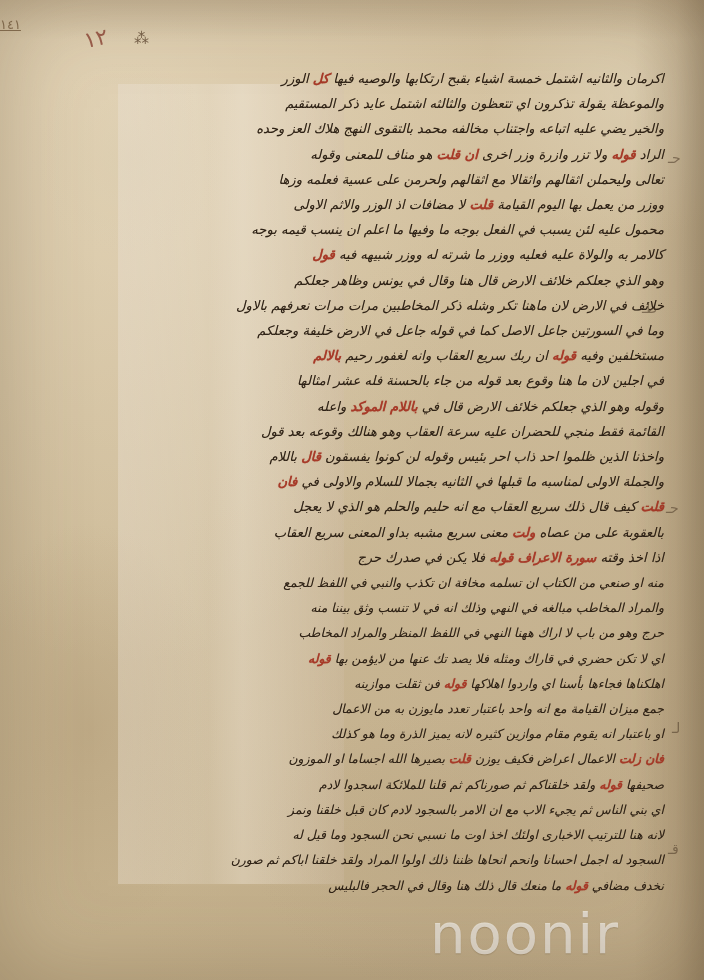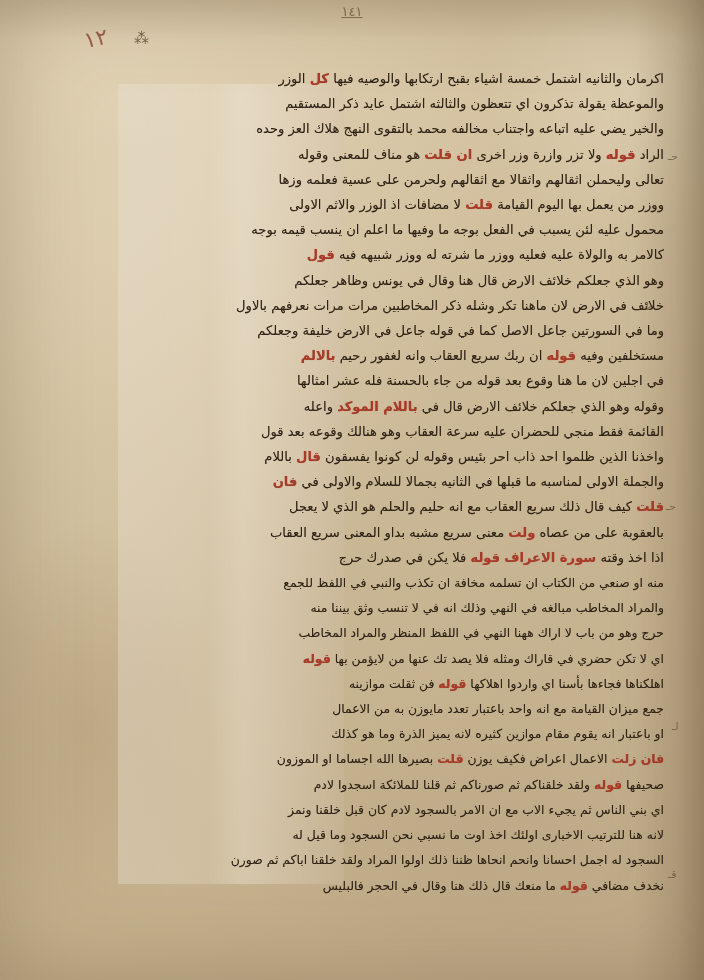--- a/index.html
+++ b/index.html
@@ -68,22 +68,22 @@
   .topedge {
     position: absolute;
     left: 0; top: 0; width: 704px; height: 40px;
     background: linear-gradient(180deg, rgba(140,116,84,0.22), rgba(140,116,84,0));
     pointer-events: none;
   }
 
   
   .folio-number {
     position: absolute;
-    top: 4px; left: 0; right: 0;
-    text-align: center;
+    top: 17px; left: 0; right: 0;
+    text-align: left;
     color: #6d5336;
     font-size: 13px;
     letter-spacing: 1px;
     opacity: 0.75;
     font-family: "DejaVu Sans", sans-serif;
     text-decoration: underline;
   }
 
   
   .corner-note {
@@ -114,33 +114,34 @@
   }
   .line {
     position: relative;
     font-family: "DejaVu Sans", sans-serif;
     font-size: 13.1px;
     line-height: 25.2px;
     color: #2e2216;
     white-space: nowrap;
     letter-spacing: 0px;
     text-shadow: 0 0 0.6px rgba(60,40,20,0.35);
+    font-style: italic;
   }
   .line.tight { font-size: 12.4px; }
   .rubric {
     color: #a83a28;
     font-weight: bold;
     text-shadow: 0 0 0.7px rgba(150,50,35,0.5);
   }
 
   
   .margin-mark {
     position: absolute;
     color: #4a3826;
-    font-size: 11px;
+    font-size: 14px;
     opacity: 0.55;
     direction: rtl;
     white-space: nowrap;
   }
 
   
   .watermark {
     position: absolute;
     left: 430px;
     bottom: 14px;
@@ -182,17 +183,18 @@
 
   <div class="text-block" id="text-block">
       <div class="line tight"><div class="line tight"><div class="line tight"><div class="line tight"><div class="line tight"><div class="line tight"><div class="line tight"><div class="line tight"><div class="line tight"><div class="line tight"><div class="line tight"><div class="line tight"><div class="line tight"><div class="line"><div class="line"><div class="line"><div class="line"><div class="line"><div class="line"><div class="line"><div class="line"><div class="line"><div class="line"><div class="line"><div class="line"><div class="line"><div class="line"><div class="line"><div class="line"><div class="line"><div class="line"><div class="line"><div class="line"><span class="">اكرمان والثانيه اشتمل خمسة اشياء بقبح ارتكابها والوصيه فيها</span> <span class="rubric">كل</span> <span class="">الوزر</span></div><span class="">والموعظة يقولة تذكرون اي تتعظون والثالثه اشتمل عايد ذكر</span> <span class="">المستقيم</span></div><span class="">والخير يضي عليه اتباعه واجتناب مخالفه محمد بالتقوى النهج هلاك العز</span> <span class="">وحده</span></div><span class="">الراد</span> <span class="rubric">قوله</span> <span class="">ولا تزر وازرة وزر اخرى</span> <span class="rubric">ان قلت</span> <span class="">هو مناف للمعنى وقوله</span></div><span class="">تعالى وليحملن اثقالهم واثقالا مع اثقالهم ولحرمن على عسية فعلمه وزها</span></div><span class="">ووزر من يعمل بها اليوم القيامة</span> <span class="rubric">قلت</span> <span class="">لا مضافات اذ الوزر والاثم الاولى</span></div><span class="">محمول عليه لئن يسبب في الفعل بوجه ما وفيها ما اعلم ان ينسب قيمه بوجه</span></div><span class="">كالامر به والولاة عليه فعليه ووزر ما شرته له ووزر شبيهه فيه</span> <span class="rubric">قول</span></div><span class="">وهو الذي جعلكم خلائف الارض قال هنا وقال في يونس وظاهر جعلكم</span></div><span class="">خلائف في الارض لان ماهنا تكر وشله ذكر المخاطبين مرات مرات نعرفهم بالاول</span></div><span class="">وما في السورتين جاعل الاصل كما في قوله جاعل في الارض خليفة وجعلكم</span></div><span class="">مستخلفين وفيه</span> <span class="rubric">قوله</span> <span class="">ان ربك سريع العقاب وانه لغفور رحيم</span> <span class="rubric">بالالم</span></div><span class="">في اجلين لان ما هنا وقوع بعد قوله من جاء بالحسنة فله عشر امثالها</span></div><span class="">وقوله</span> <span class="">وهو الذي جعلكم خلائف الارض</span> <span class="">قال في</span> <span class="rubric">باللام الموكد</span> <span class="">واعله</span></div><span class="">القائمة فقط منجي للحضران عليه سرعة العقاب وهو هنالك وقوعه بعد قول</span></div><span class="">واخذنا الذين ظلموا احد ذاب احر بئيس وقوله لن كونوا يفسقون</span> <span class="rubric">قال</span> <span class="">باللام</span></div><span class="">والجملة الاولى لمناسبه ما قبلها في الثانيه بجمالا للسلام والاولى في</span> <span class="rubric">فان</span></div><span class="rubric">قلت</span> <span class="">كيف قال ذلك سريع العقاب مع انه حليم والحلم هو الذي لا يعجل</span></div><span class="">بالعقوبة على من عصاه</span> <span class="rubric">ولت</span> <span class="">معنى سريع مشبه بداو المعنى سريع العقاب</span></div><span class="">اذا اخذ وقته</span> <span class="rubric">سورة الاعراف</span> <span class="rubric">قوله</span> <span class="">فلا يكن في صدرك حرج</span></div><span class="">منه او صنعي من الكتاب ان تسلمه مخافة ان تكذب والنبي في اللفظ للجمع</span></div><span class="">والمراد المخاطب مبالغه في النهي وذلك انه في لا تنسب وثق بيننا منه</span></div><span class="">حرج وهو من باب لا اراك ههنا النهي في اللفظ المنظر والمراد المخاطب</span></div><span class="">اي لا تكن حضري في قاراك ومثله فلا يصد تك عنها من لايؤمن بها</span> <span class="rubric">قوله</span></div><span class="">اهلكناها فجاءها بأسنا اي واردوا اهلاكها</span> <span class="rubric">قوله</span> <span class="">فن ثقلت موازينه</span></div><span class="">جمع ميزان القيامة مع انه واحد باعتبار تعدد مايوزن به من الاعمال</span></div><span class="">او باعتبار انه يقوم مقام موازين كثيره لانه يميز الذرة وما هو كذلك</span></div><span class="rubric">فان زلت</span> <span class="">الاعمال اعراض فكيف يوزن</span> <span class="rubric">قلت</span> <span class="">بصيرها الله اجساما او الموزون</span></div><span class="">صحيفها</span> <span class="rubric">قوله</span> <span class="">ولقد خلقناكم ثم صورناكم ثم قلنا للملائكة اسجدوا لادم</span></div><span class="">اي بني الناس ثم يجيء الاب مع ان الامر بالسجود لادم كان قبل خلقنا ونمز</span></div><span class="">لانه هنا للترتيب الاخبارى اولئك اخذ اوت ما نسبي نحن السجود وما قيل له</span></div><span class="">السجود له اجمل احسانا وانحم انحاها ظننا ذلك اولوا المراد ولقد خلقنا اباكم ثم صورن</span></div><span class="">نخدف مضافي</span> <span class="rubric">قوله</span> <span class="">ما منعك قال ذلك هنا وقال في الحجر فالبليس</span></div>
     </div>
 
   <div id="margin-marks">
       <div class="margin-mark" style="left: 668px; top: 150px;">حـ</div>
       <div class="margin-mark" style="left: 642px; top: 300px;">طـ</div>
       <div class="margin-mark" style="left: 666px; top: 500px;">حـ</div>
       <div class="margin-mark" style="left: 672px; top: 720px;">لـ</div>
-      <div class="margin-mark" style="left: 668px; top: 868px;">قـ</div>
+      <div class="margin-mark" style="left: 668px; top: 841px;">قـ</div>
     </div>
 
+  <div class="watermark">noonir</div>
   <div class="vignette"></div>
 </div>
 
 </body></html>

